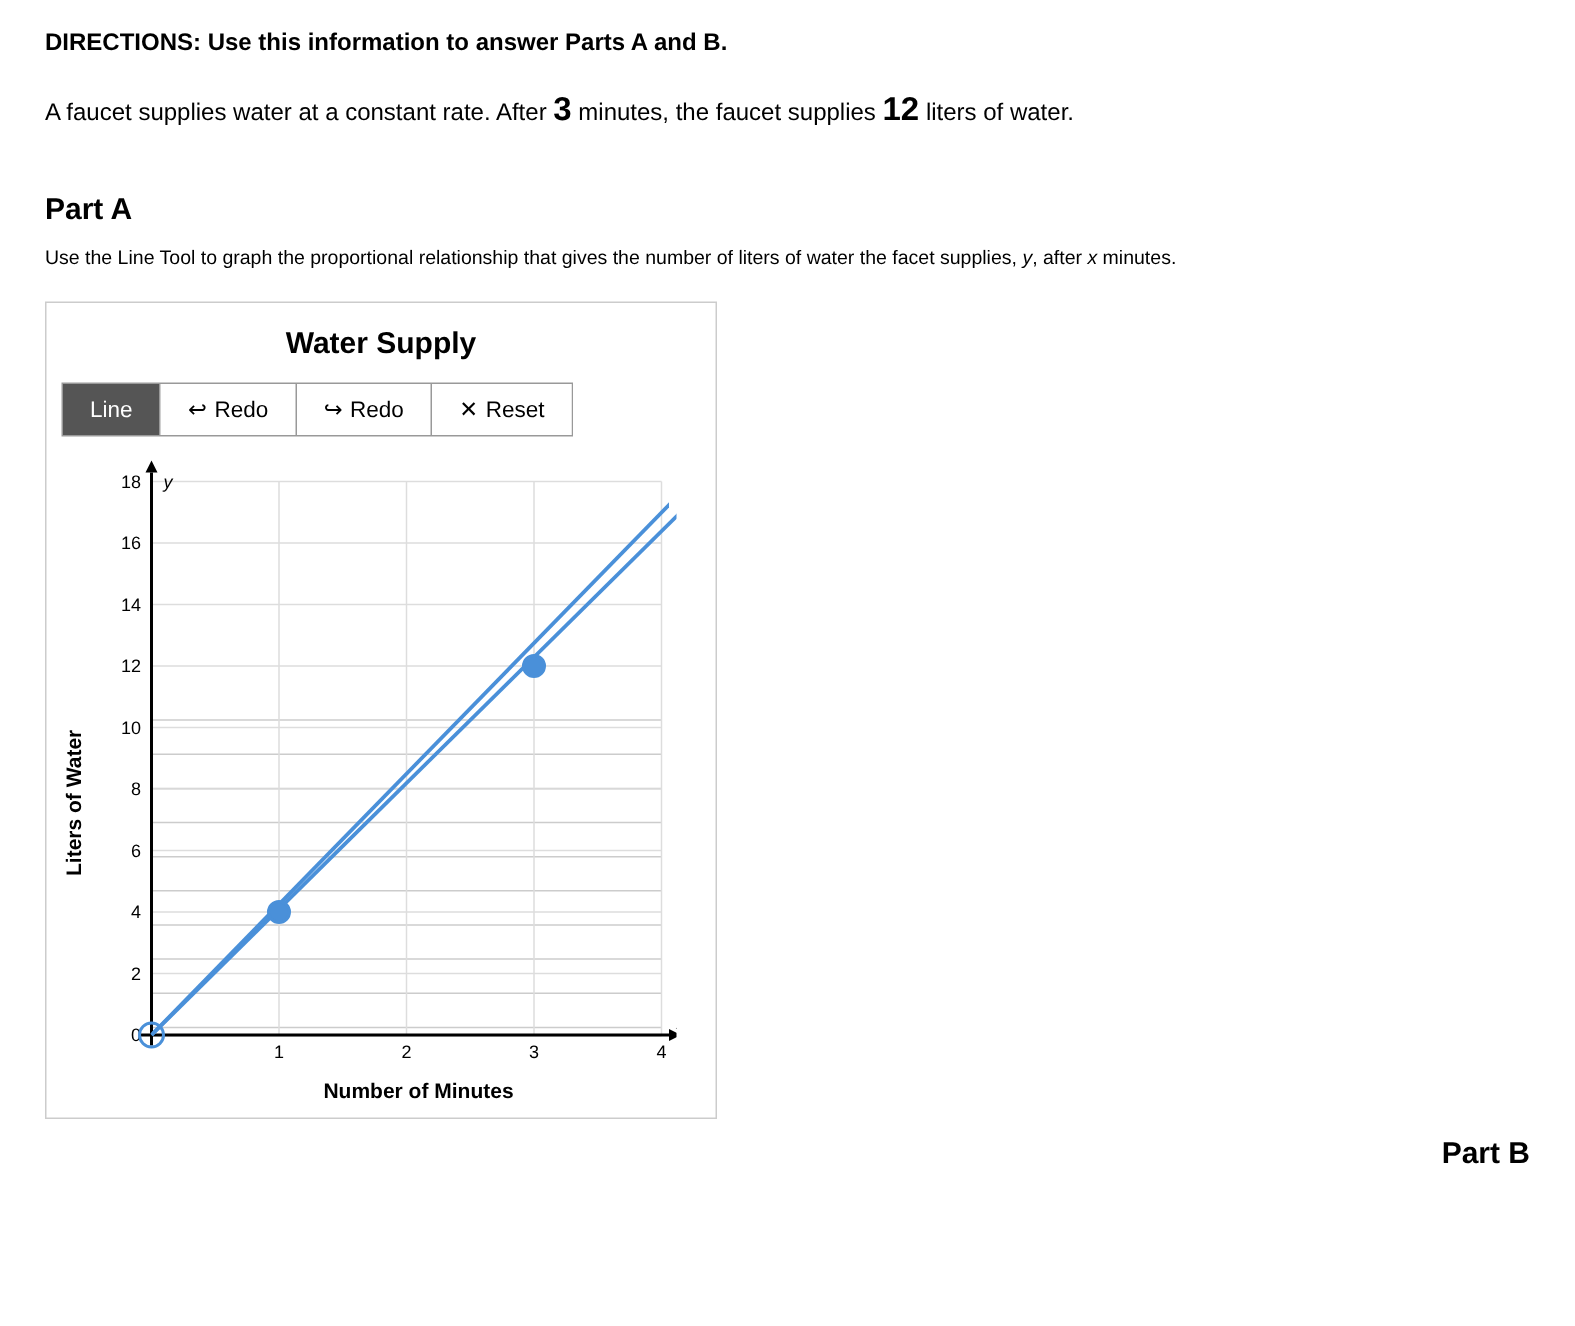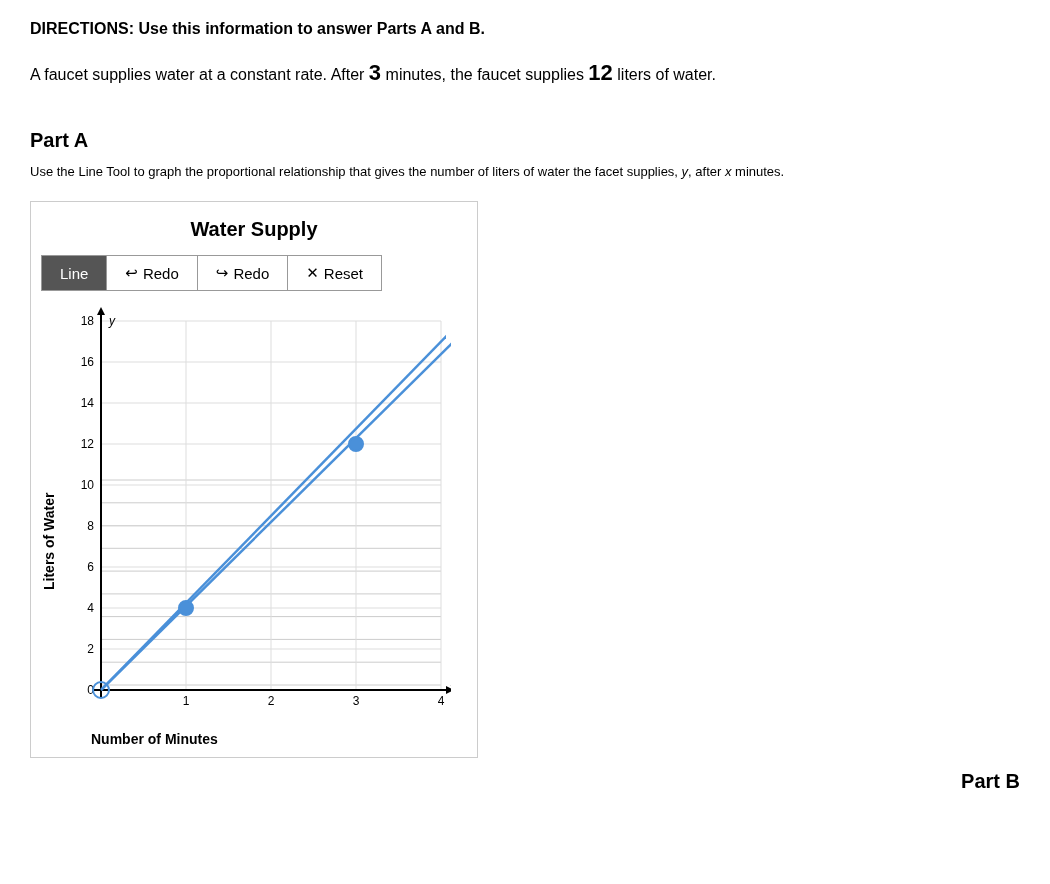--- a/index.html
+++ b/index.html
@@ -93,24 +93,24 @@
       padding-bottom: 30px;
     }
     .chart-inner {
       flex: 1;
       position: relative;
     }
     svg.chart-svg {
       display: block;
     }
     .x-axis-label {
-      text-align: left;
+      text-align: center;
       font-size: 14px;
       font-weight: bold;
-      margin-top: 16px;
+      margin-top: 4px;
       margin-left: 30px;
     }
     .part-b {
       margin-top: 12px;
       text-align: right;
     }
   </style>
 </head>
 <body>
 

